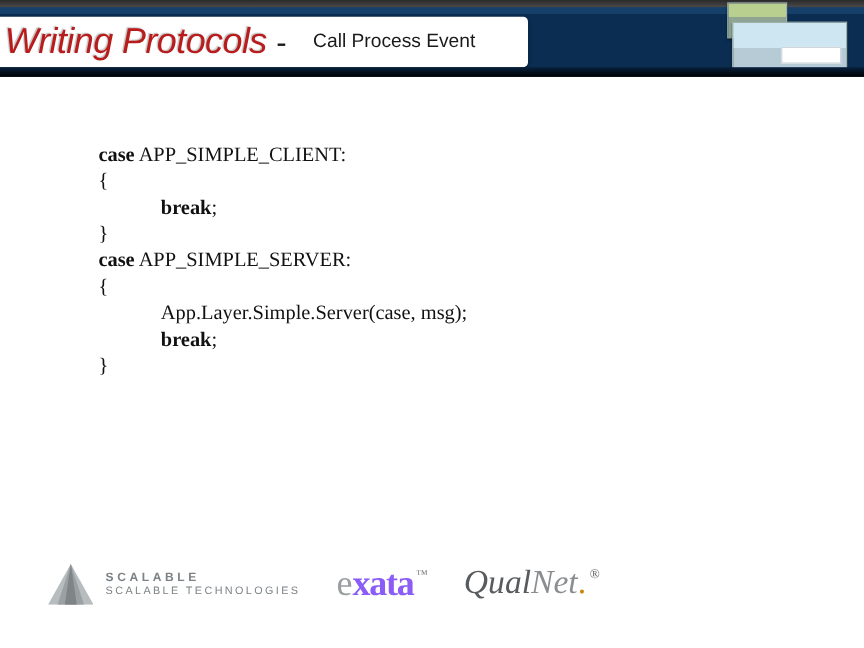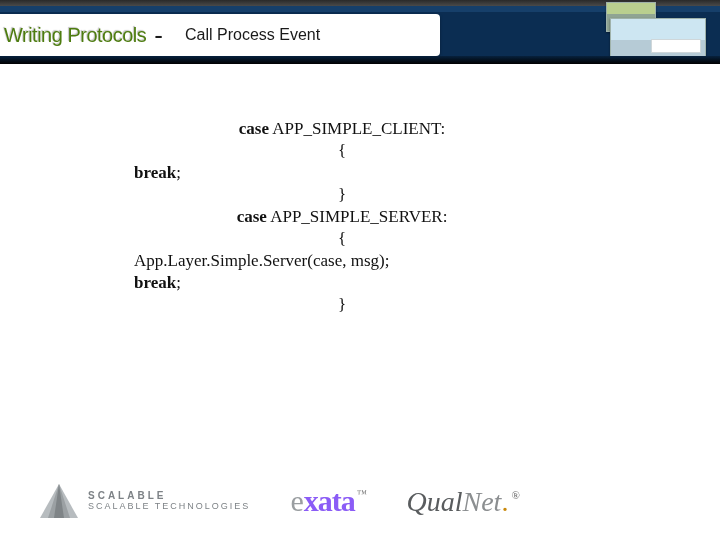--- a/index.html
+++ b/index.html
@@ -36,25 +36,26 @@
     width: 440px; height: 42px;
     background: #fff;
     border-top-right-radius: 4px;
     border-bottom-right-radius: 4px;
     box-shadow: 0 1px 3px rgba(0,0,0,0.35);
     display: flex; align-items: center;
     padding-left: 4px;
     white-space: nowrap;
   }
   .title-main {
-    font-size: 20px;
-    color: #4d7c0f;
+    font-size: 30px;
+    color: #b91c1c;
     text-shadow: 1px 1px 1px rgba(255,255,255,0.7), -1px -1px 1px rgba(0,0,0,0.25);
     font-weight: 400;
     letter-spacing: -0.5px;
+    font-style: italic;
   }
   .title-sep { font-size: 26px; color:#1a1a1a; padding: 0 6px 0 8px; font-weight:400; }
   .title-sub { font-size: 16px; color:#1a1a1a; font-weight:400;margin-left:16px; }
 
   
   .thumbs {
     position: absolute; right: 6px; top: 0px; width: 120px; height: 64px;
   }
   .thumb {
     position: absolute; background:#e4ecea; border:1px solid #9fb2aa;
@@ -71,26 +72,26 @@
     background:#fff; border:1px solid #cfd7da;
   }
 
   
   .code-area {
     position: absolute; left: 82px; top: 118px; width: 520px;
     font-family: "Times New Roman", Georgia, serif;
     font-size: 17px; line-height: 22px; color:#111;
   }
   .code-area .line { white-space: pre; }
-  .indent1 { padding-left: 0; text-align: center; }
+  .indent1 { padding-left: 0; }
   .indent2 { padding-left: 52px; }
   .b { font-weight: bold; }
 
   
-  .footer { position: absolute; left: 40px; right: 40px; bottom: 22px; height: 48px; display: flex; align-items: flex-end; gap: 40px; }
+  .footer { position: absolute; left: 40px; right: 40px; bottom: 22px; height: 48px; display: flex; align-items: flex-start; gap: 30px; }
 
   .logo-scalable { display:flex; align-items:center; gap:10px; color:#7a7f83; }
   .logo-scalable svg { display:block; }
   .logo-scalable .txt { line-height: 11px; font-size: 10px; letter-spacing: 3px; font-weight:600; color:#7d8286; font-family: Arial, sans-serif; }
   .logo-scalable .txt .row2 { letter-spacing: 2px; font-size:9px; font-weight:400; }
 
   .logo-exata { color:#9a9ea1; font-family: Georgia, "Times New Roman", serif; font-size:30px; display:flex; align-items:flex-start; }
   .logo-exata .egrey { font-style: normal; }
   .logo-exata .xata { color:#8b5cf6; font-weight:600; letter-spacing:-1px; }
   .logo-exata .tm { font-size:10px; color:#777; margin-left:2px; margin-top:4px; }

